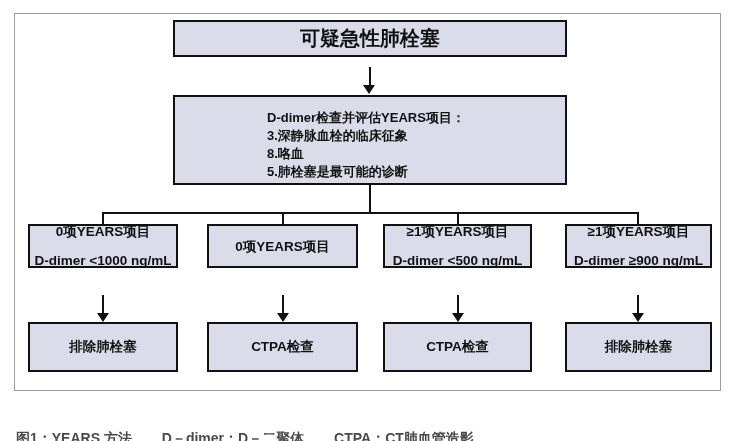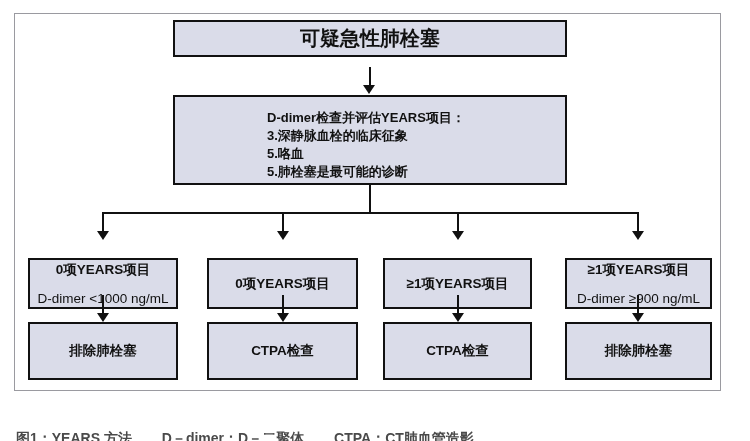--- a/index.html
+++ b/index.html
@@ -1,25 +1,25 @@
 <!DOCTYPE html>
 <html><head>
 <meta charset="utf-8">
 <style>
   html,body{margin:0;padding:0;background:#ffffff;}
   body{font-family:"Liberation Sans","DejaVu Sans",sans-serif;}
   #stage{position:relative;width:750px;height:441px;background:#ffffff;overflow:hidden;}
   .frame{position:absolute;left:14px;top:13px;width:707px;height:378px;border:1px solid #9a9aa0;background:#ffffff;box-sizing:border-box;}
   .node{position:absolute;background:#dadce9;border:2px solid #111111;box-sizing:border-box;display:flex;flex-direction:column;align-items:center;justify-content:center;color:#111111;text-align:center;}
   .node .t-bold{font-weight:bold;font-size:13.5px;line-height:17px;}
-  .node .t-reg{font-weight:normal;font-size:13.5px;line-height:17px;margin-top:12px;}
+  .node .t-reg{font-weight:bold;font-size:13.5px;line-height:17px;margin-top:12px;}
   .start-node{left:173px;top:20px;width:394px;height:37px;font-weight:bold;font-size:20px;}
   .assess-node{left:173px;top:95px;width:394px;height:90px;align-items:flex-start;justify-content:center;padding:9px 8px 0 92px;text-align:left;font-weight:bold;font-size:13px;line-height:18px;}
-  .b-col{top:258px;height:51px;}
-  .o-col{top:322px;height:58px;font-weight:bold;font-size:13.5px;}
+  .b-col{top:224px;height:44px;}
+  .o-col{top:322px;height:50px;font-weight:bold;font-size:13.5px;}
   .colA{left:28px;width:150px;}
   .colB{left:207px;width:151px;}
   .colC{left:383px;width:149px;}
   .colD{left:565px;width:147px;}
   .vline{position:absolute;width:2px;background:#111111;}
   .hline{position:absolute;height:2px;background:#111111;}
   .arrowhead{position:absolute;width:0;height:0;border-left:6px solid transparent;border-right:6px solid transparent;border-top:9px solid #111111;}
   .caption{position:absolute;left:16px;top:402px;font-size:14px;font-weight:600;color:#4a4a4a;white-space:nowrap;margin-top:28px;}
   .caption span{margin-right:26px;}
 </style>
@@ -32,21 +32,21 @@
   <div class="node start-node">
     <span>可疑急性肺栓塞</span>
   </div>
 
   <div class="vline" style="left:369px;top:67px;height:18px;"></div>
   <div class="arrowhead" style="left:363px;top:85px;"></div>
 
   <div class="node assess-node">
     <span>D-dimer检查并评估YEARS项目：</span>
     <span>3.深静脉血栓的临床征象</span>
-    <span>5.咯血</span>
+    <span>8.咯血</span>
     <span>5.肺栓塞是最可能的诊断</span>
   </div>
 
   <div class="vline" style="left:369px;top:185px;height:28px;"></div>
   <div class="hline" style="left:102px;top:212px;width:537px;"></div>
 
   <div class="vline" style="left:102px;top:212px;height:20px;"></div>
   <div class="arrowhead" style="left:97px;top:231px;"></div>
   <div class="vline" style="left:282px;top:212px;height:20px;"></div>
   <div class="arrowhead" style="left:277px;top:231px;"></div>
@@ -57,20 +57,21 @@
 
   <div class="node b-col colA">
     <span class="t-bold">0项YEARS项目</span>
     <span class="t-reg">D-dimer &lt;1000 ng/mL</span>
   </div>
   <div class="node b-col colB">
     <span class="t-bold">0项YEARS项目</span>
   </div>
   <div class="node b-col colC">
     <span class="t-bold">≥1项YEARS项目</span>
+    <span class="t-reg">D-dimer &lt;500 ng/mL</span>
   </div>
   <div class="node b-col colD">
     <span class="t-bold">≥1项YEARS项目</span>
     <span class="t-reg">D-dimer ≥900 ng/mL</span>
   </div>
 
   <div class="vline" style="left:102px;top:295px;height:19px;"></div>
   <div class="arrowhead" style="left:97px;top:313px;"></div>
   <div class="vline" style="left:282px;top:295px;height:19px;"></div>
   <div class="arrowhead" style="left:277px;top:313px;"></div>

